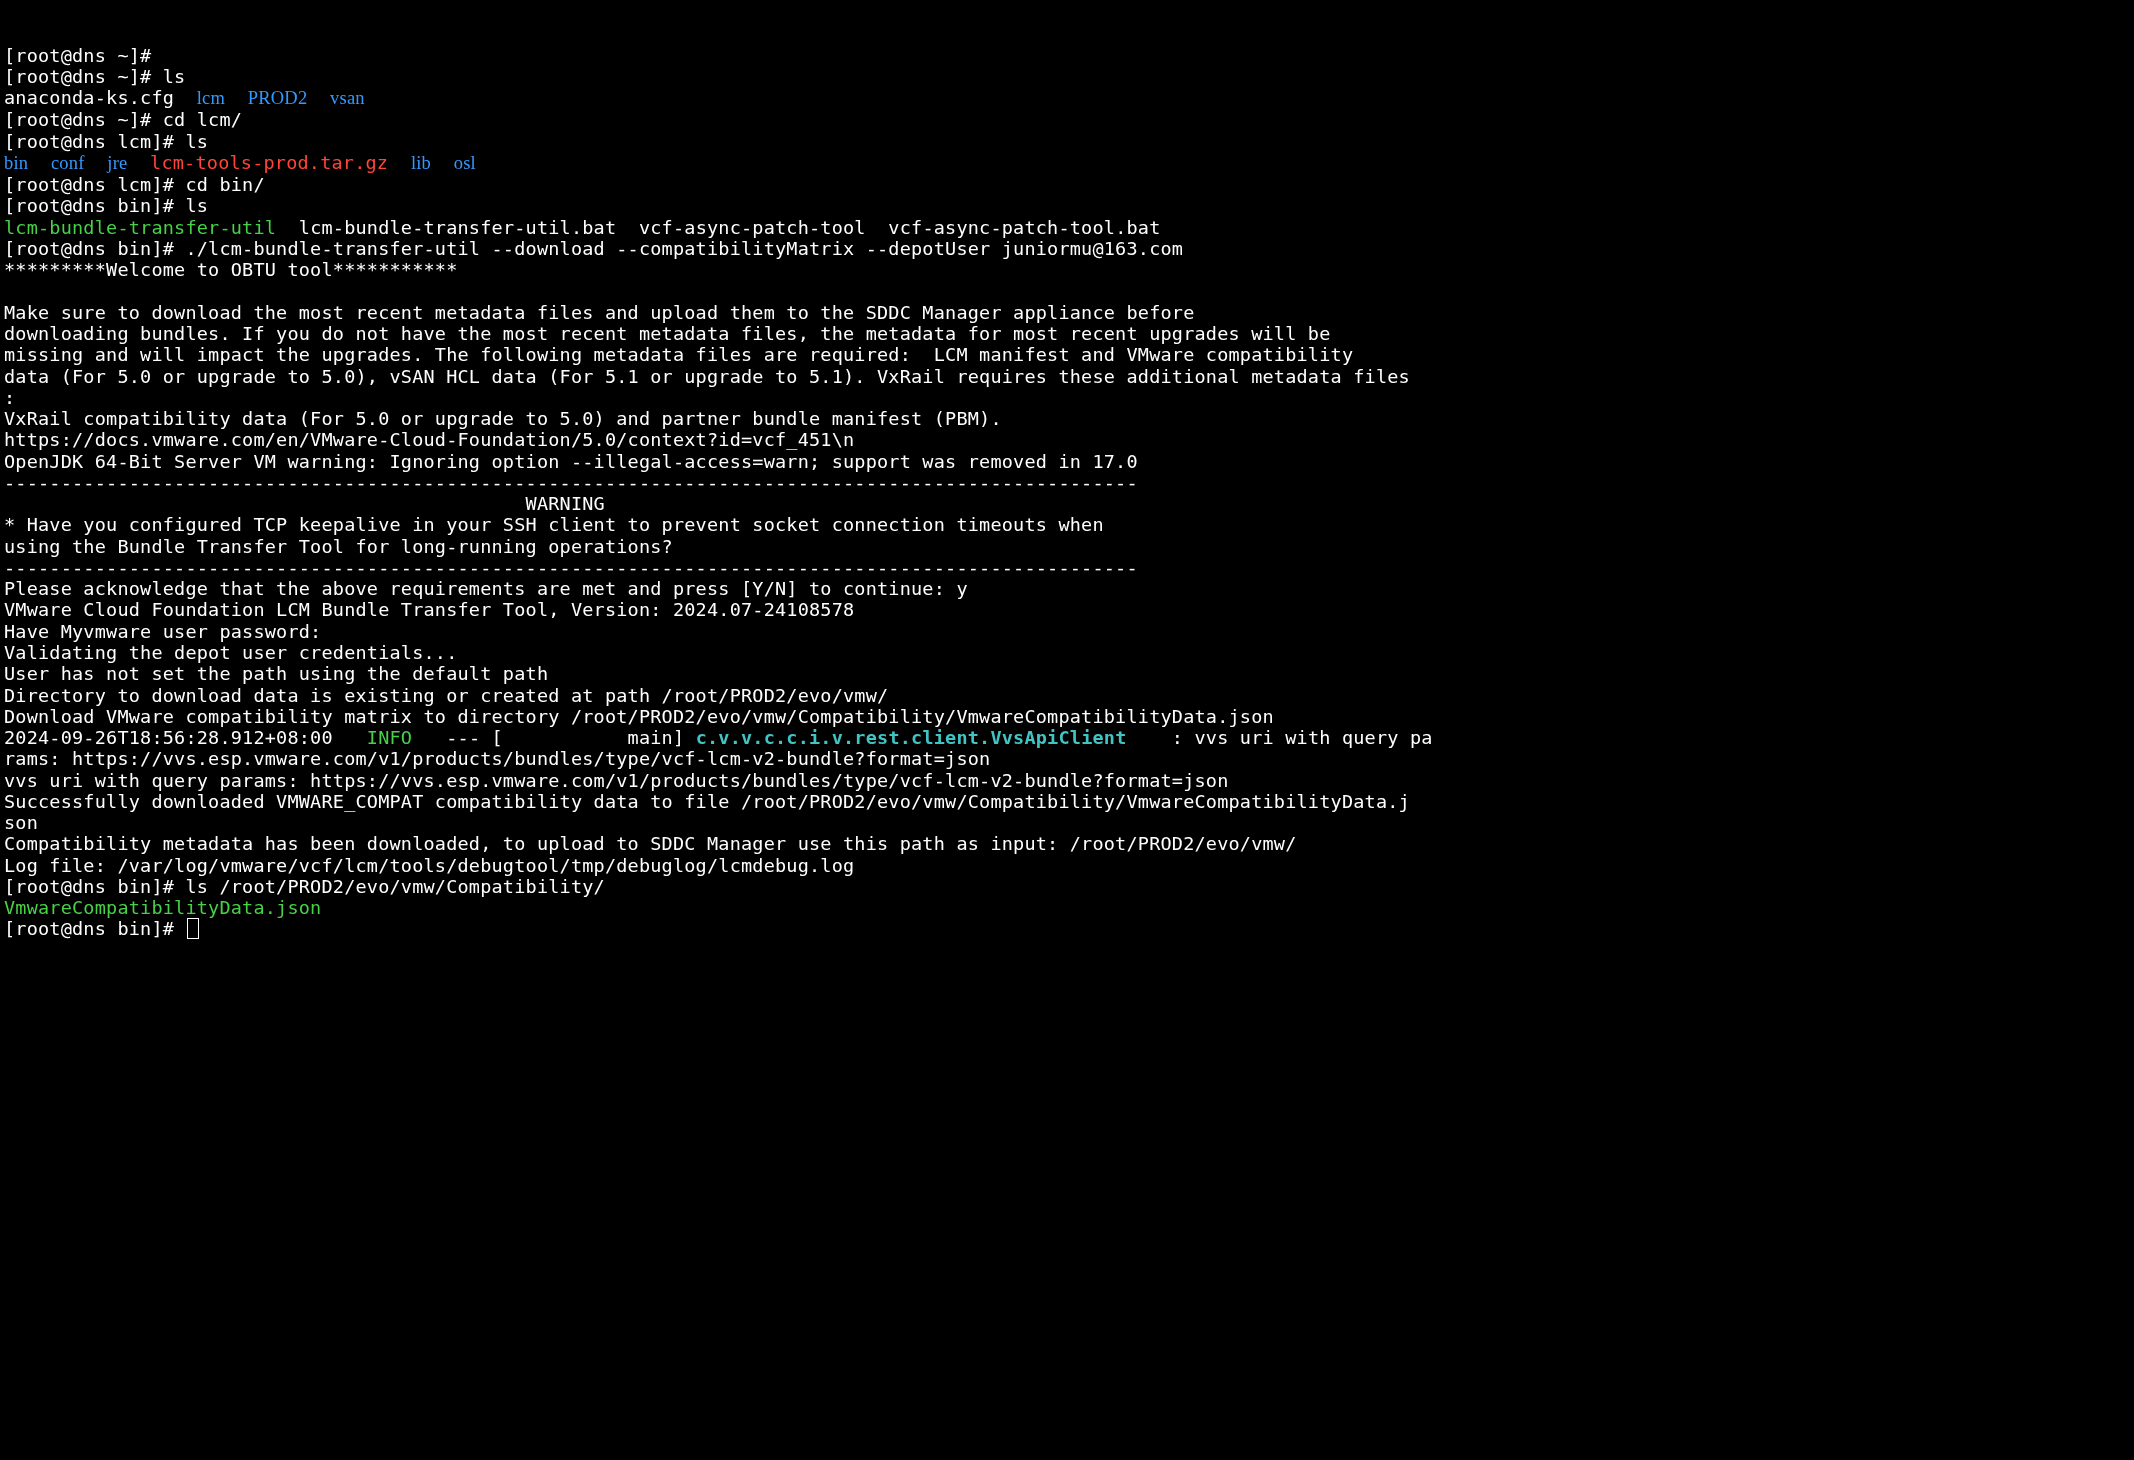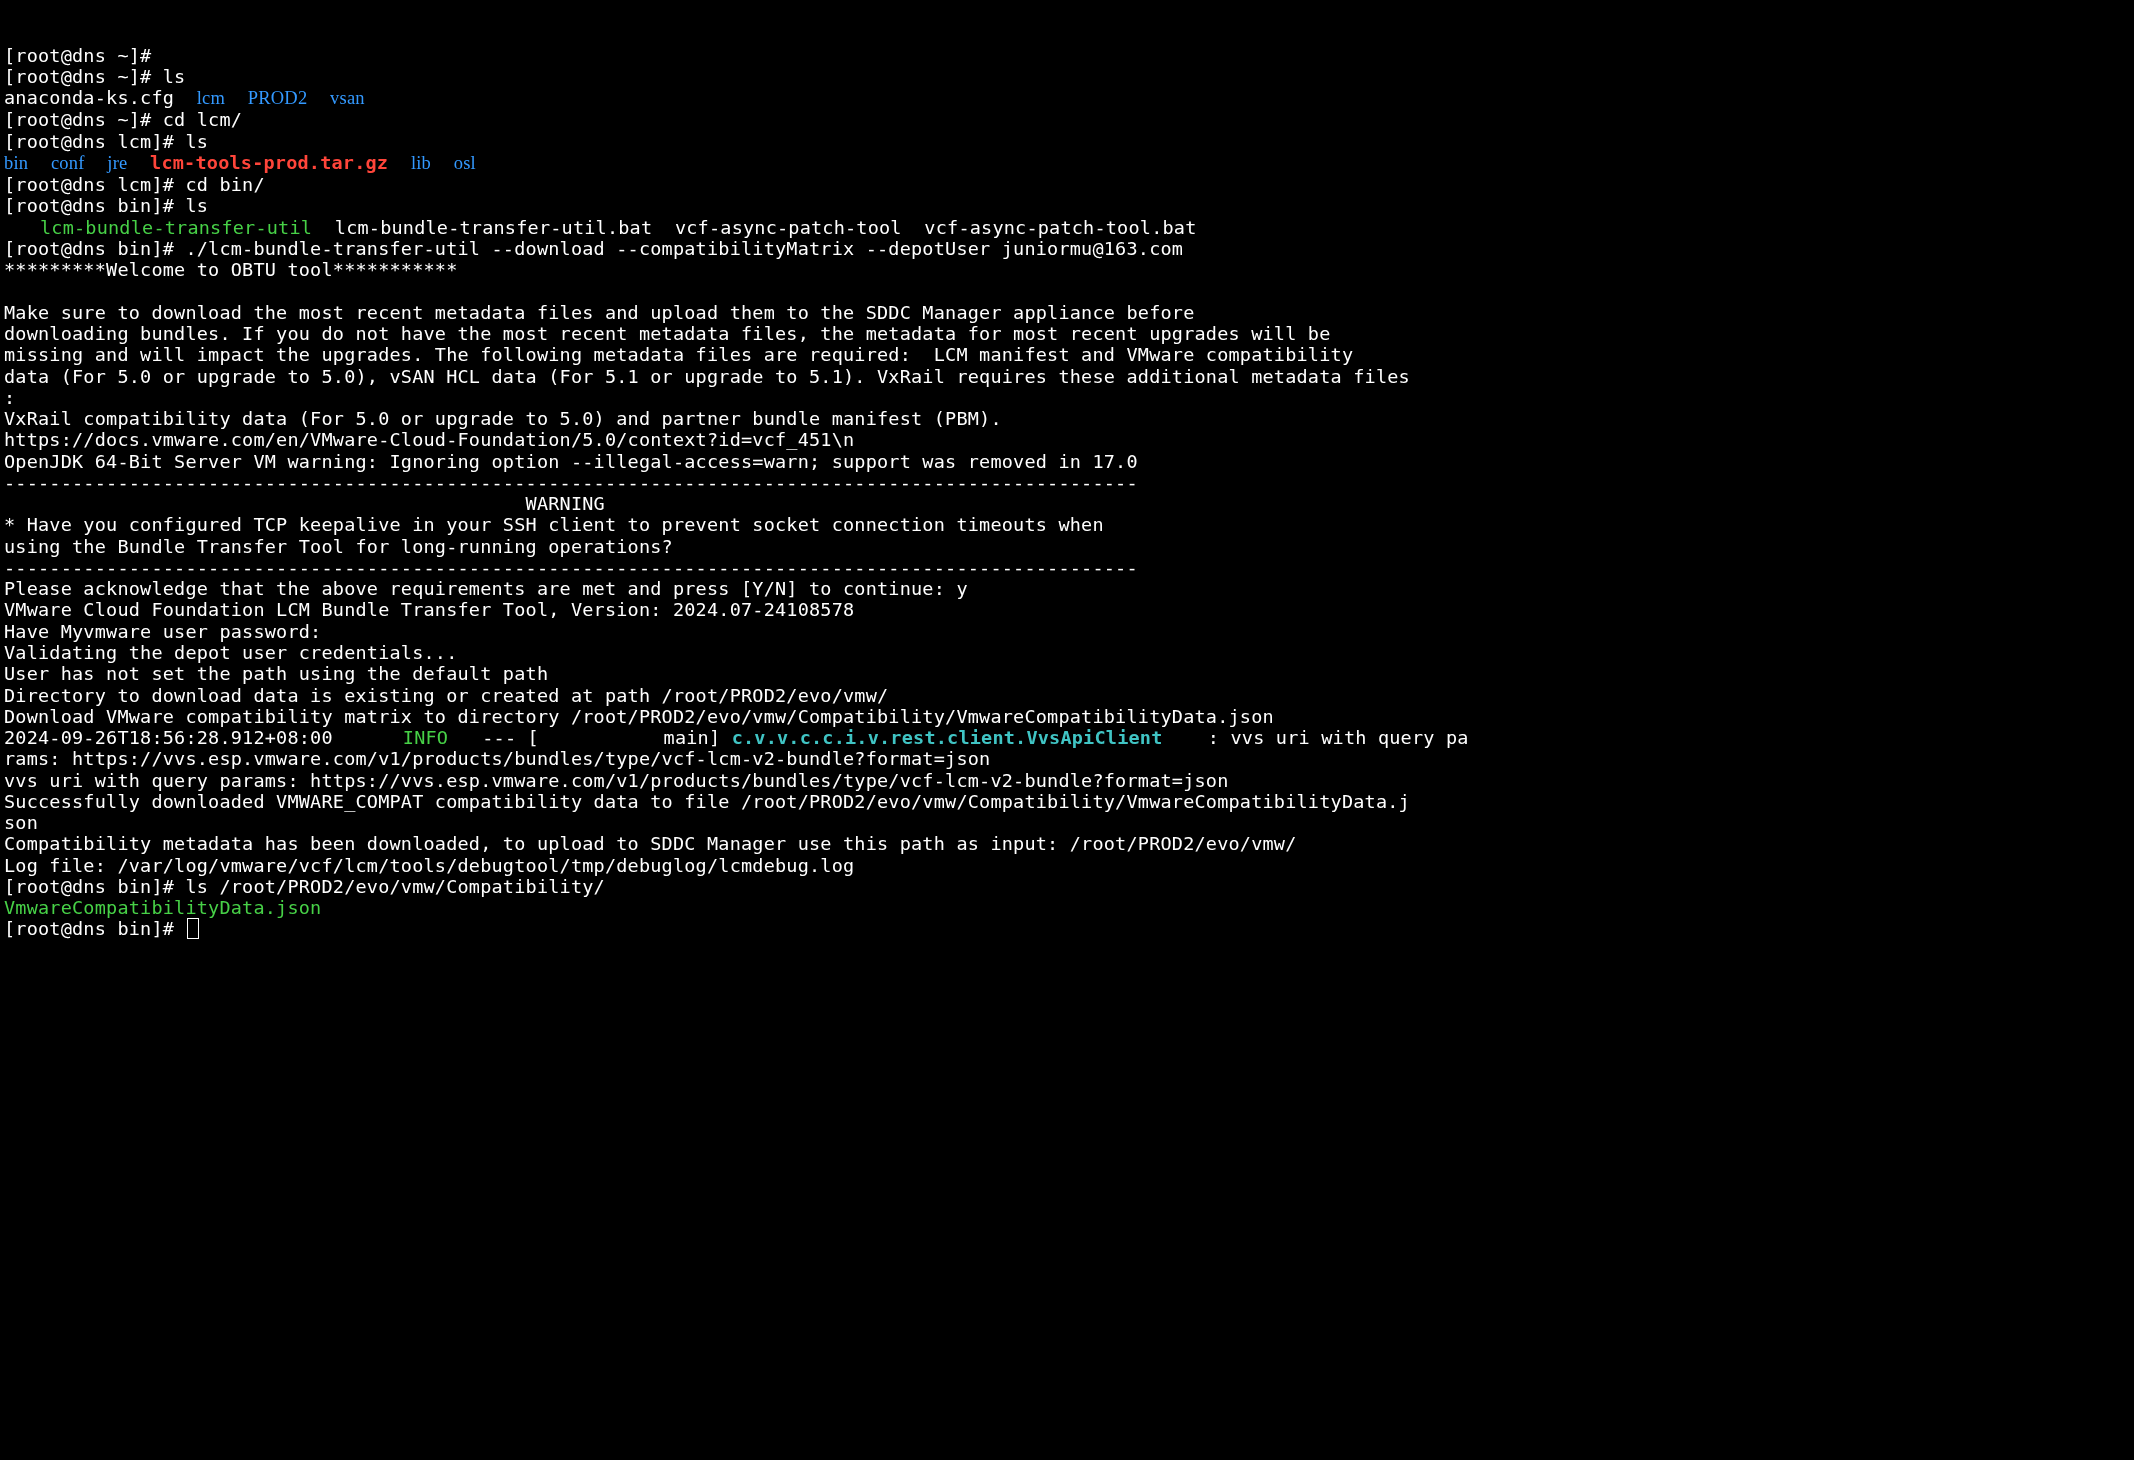--- a/index.html
+++ b/index.html
@@ -7,23 +7,23 @@
     color: #ffffff;
     font-family: "Menlo", "Consolas", "DejaVu Sans Mono", monospace;
     font-size: 18.5px;
     line-height: 1.15;
     margin: 0;
     padding: 2px 4px;
     white-space: pre;
     letter-spacing: 0.2px;
   }
   .cyan { color: #3399ff; font-family: Liberation Serif, serif; }
-  .green { color: #47d147; margin-left: 36px; }
+  .green { color: #47d147; }
   .greenb { color: #47d147; font-weight: normal; }
-  .red { color: #ff453a; font-weight: bold; }
+  .red { color: #ff453a; }
   .cyan2 { color: #40c4c4; font-weight: bold; }
   .cursor {
     display: inline-block;
     width: 10px;
     height: 19px;
     border: 1px solid #ffffff;
     vertical-align: text-bottom;
     margin-left: 2px;
   }
 </style>

